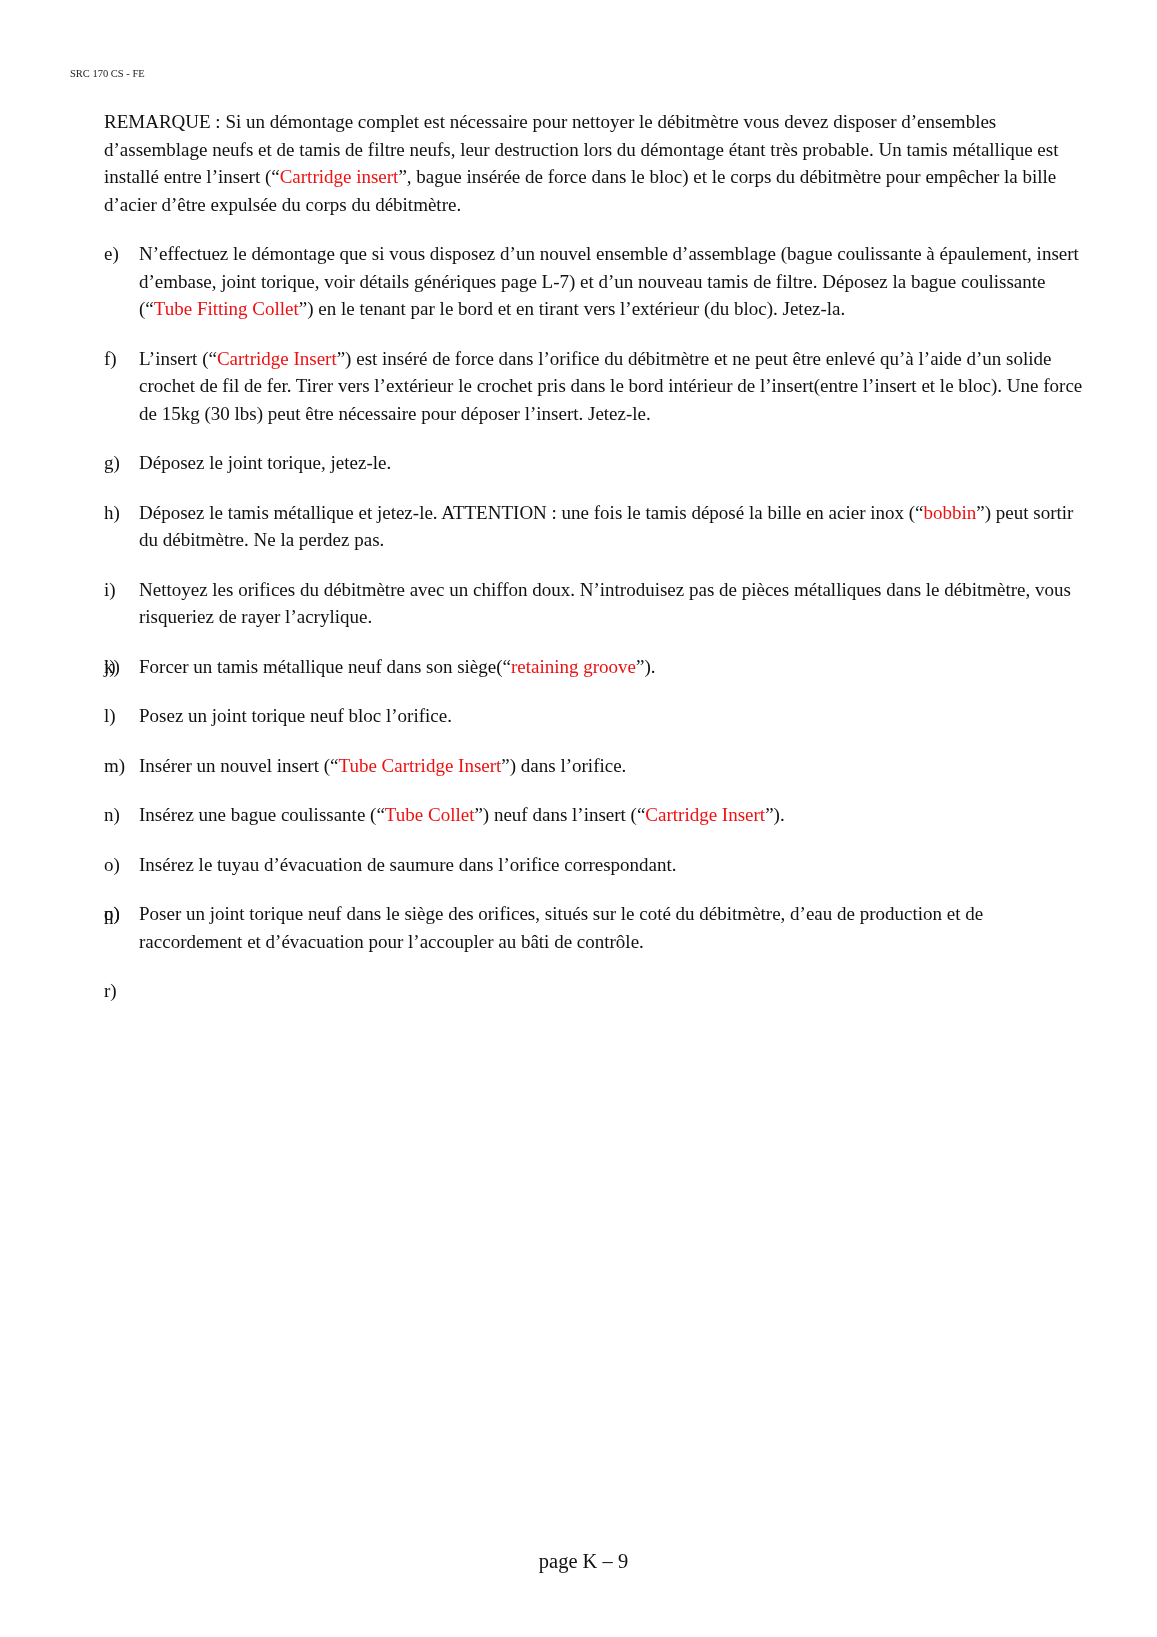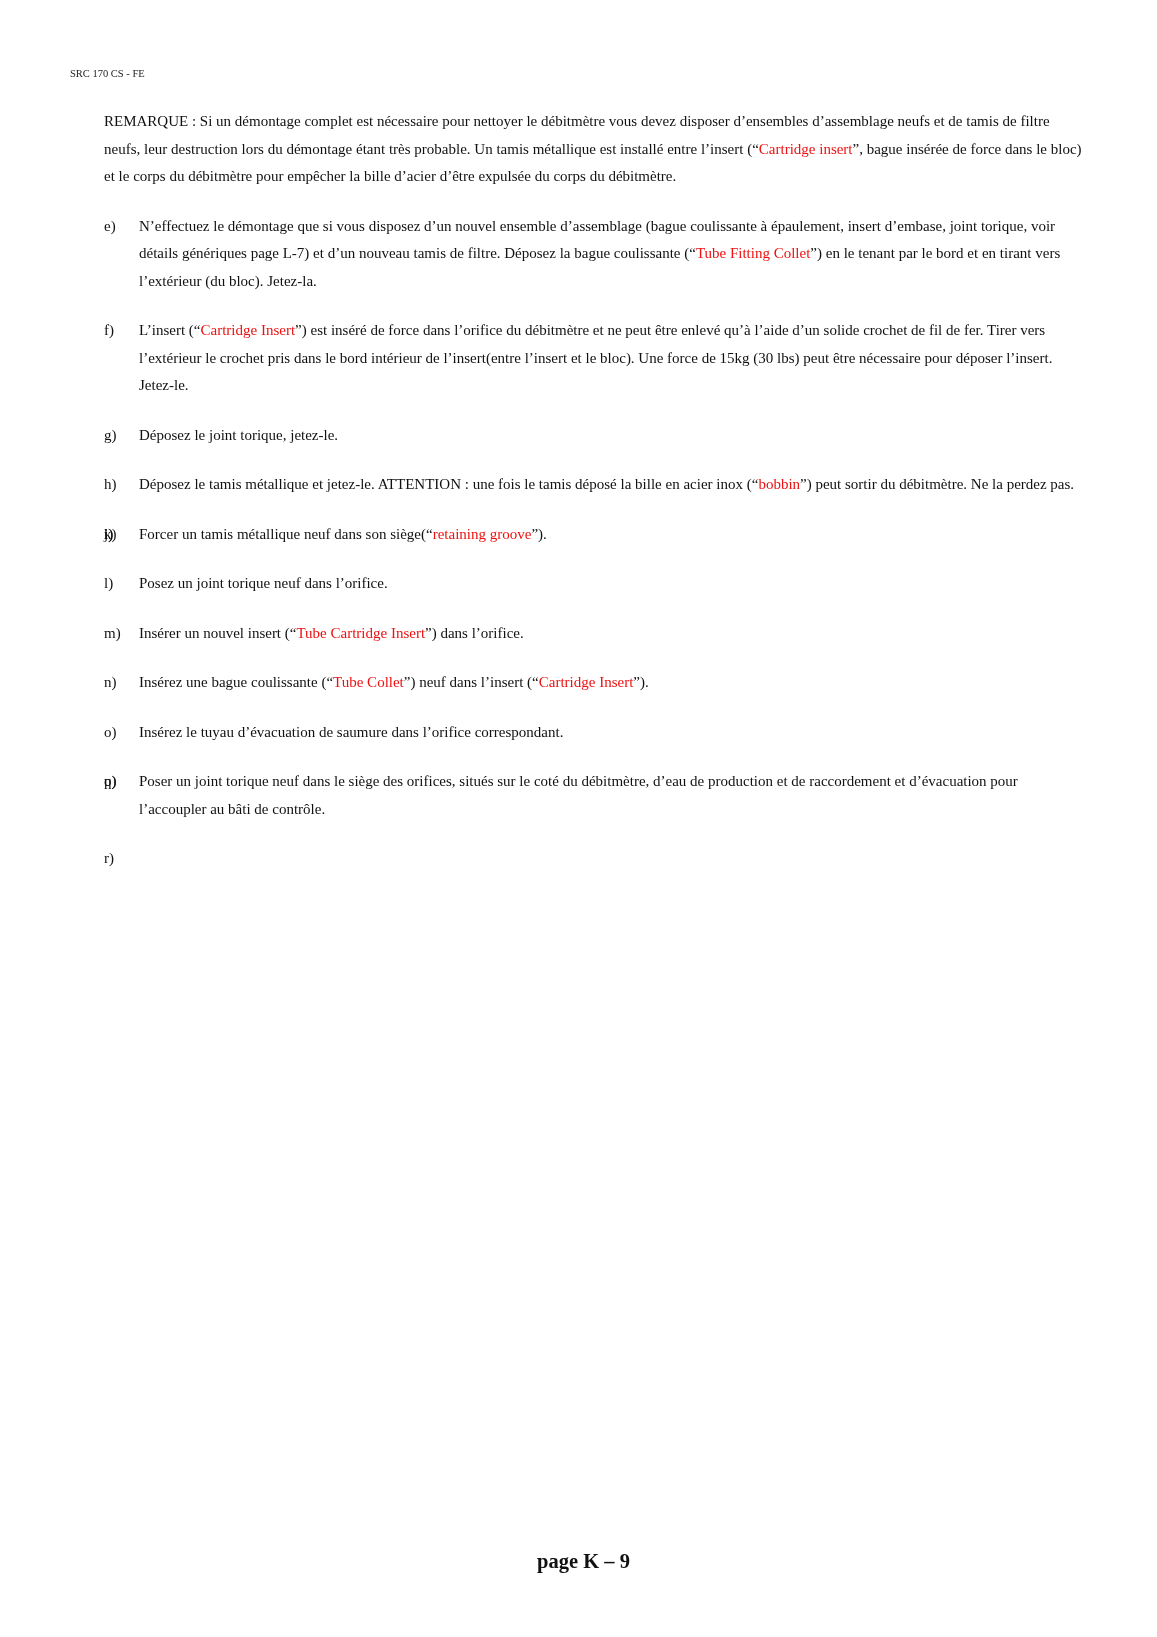--- a/index.html
+++ b/index.html
@@ -6,49 +6,48 @@
     body {
       width: 1157px; height: 1637px; position: relative; overflow: hidden;
       font-family: "Liberation Serif", "DejaVu Serif", serif; color: #111111;
     }
     .header {
       position: absolute; left: 70px; top: 68px;
       font-size: 10.5px; color: #222;
     }
     .content {
       position: absolute; left: 104px; top: 108px; width: 985px;
-      font-size: 15px; line-height: 27.5px; font-family: Liberation Serif, serif;
+      font-size: 19px; line-height: 27.5px; font-family: Liberation Serif, serif;
     }
     .note { margin: 0 0 22px 0; }
     .items { list-style: none; margin: 0; padding: 0; }
     .item { position: relative; padding-left: 35px; margin: 0 0 22px 0; }
     .marker { position: absolute; left: 0; top: 0; }
     .red { color: #ee1111; }
     .footer {
       position: absolute; left: 10px; right: 0; top: 1550px; text-align: center;
       font-size: 20.5px;
-      font-weight: bold;
     }
   </style>
 </head>
 <body>
 
 <div class="header">SRC 170 CS - FE</div>
 
 <div class="content">
   <p class="note" id="note"><span>REMARQUE : Si un démontage complet est nécessaire pour nettoyer le débitmètre vous devez disposer d’ensembles d’assemblage neufs et de tamis de filtre neufs, leur destruction lors du démontage étant très probable. Un tamis métallique est installé entre l’insert (“</span><span class="red">Cartridge insert</span><span>”, bague insérée de force dans le bloc) et le corps du débitmètre pour empêcher la bille d’acier d’être expulsée du corps du débitmètre.</span></p>
   <ul class="items" id="items">
       <li class="item"><span class="marker">e)</span><span><span>N’effectuez le démontage que si vous disposez d’un nouvel ensemble d’assemblage (bague coulissante à épaulement, insert d’embase, joint torique, voir détails génériques page L-7) et d’un nouveau tamis de filtre. Déposez la bague coulissante (“</span><span class="red">Tube Fitting Collet</span><span>”) en le tenant par le bord et en tirant vers l’extérieur (du bloc). Jetez-la.</span></span></li>
       <li class="item"><span class="marker">f)</span><span><span>L’insert (“</span><span class="red">Cartridge Insert</span><span>”) est inséré de force dans l’orifice du débitmètre et ne peut être enlevé qu’à l’aide d’un solide crochet de fil de fer. Tirer vers l’extérieur le crochet pris dans le bord intérieur de l’insert(entre l’insert et le bloc). Une force de 15kg (30 lbs) peut être nécessaire pour déposer l’insert. Jetez-le.</span></span></li>
       <li class="item"><span class="marker">g)</span><span><span>Déposez le joint torique, jetez-le.</span></span></li>
       <li class="item"><span class="marker">h)</span><span><span>Déposez le tamis métallique et jetez-le. ATTENTION : une fois le tamis déposé la bille en acier inox (“</span><span class="red">bobbin</span><span>”) peut sortir du débitmètre. Ne la perdez pas.</span></span></li>
-      <li class="item"><span class="marker">i)</span></li>
+      <li class="item"><span class="marker">i)</span><span><span>Nettoyez les orifices du débitmètre avec un chiffon doux. N’introduisez pas de pièces métalliques dans le débitmètre, vous risqueriez de rayer l’acrylique.</span></span></li>
       <li class="item"><span class="marker">j)</span></li>
       <li class="item"><span class="marker">k)</span><span><span>Forcer un tamis métallique neuf dans son siège(“</span><span class="red">retaining groove</span><span>”).</span></span></li>
-      <li class="item"><span class="marker">l)</span><span><span>Posez un joint torique neuf dans l’orifice.</span></span></li>
+      <li class="item"><span class="marker">l)</span><span><span>Posez un joint torique neuf bloc l’orifice.</span></span></li>
       <li class="item"><span class="marker">m)</span><span><span>Insérer un nouvel insert (“</span><span class="red">Tube Cartridge Insert</span><span>”) dans l’orifice.</span></span></li>
       <li class="item"><span class="marker">n)</span><span><span>Insérez une bague coulissante (“</span><span class="red">Tube Collet</span><span>”) neuf dans l’insert (“</span><span class="red">Cartridge Insert</span><span>”).</span></span></li>
       <li class="item"><span class="marker">o)</span><span><span>Insérez le tuyau d’évacuation de saumure dans l’orifice correspondant.</span></span></li>
       <li class="item"><span class="marker">p)</span></li>
       <li class="item"><span class="marker">q)</span><span><span>Poser un joint torique neuf dans le siège des orifices, situés sur le coté du débitmètre, d’eau de production et de raccordement et d’évacuation pour l’accoupler au bâti de contrôle.</span></span></li>
       <li class="item"><span class="marker">r)</span></li>
     </ul>
 </div>
 
 <div class="footer">page K – 9</div>

